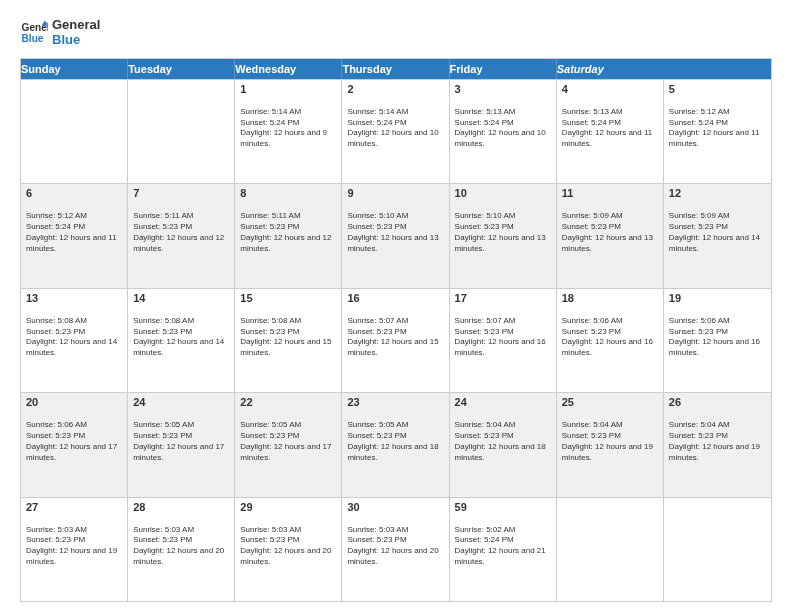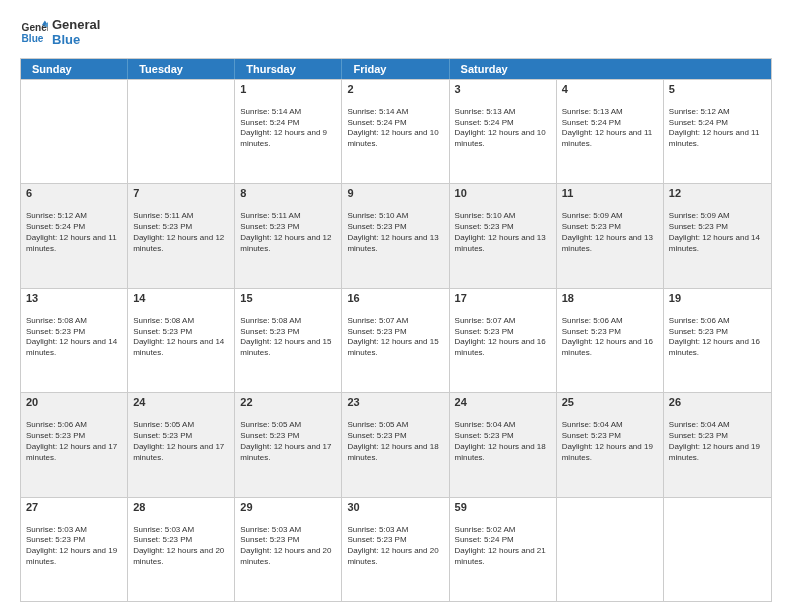--- a/index.html
+++ b/index.html
@@ -54,24 +54,24 @@
     .cal-header {
       display: grid;
       grid-template-columns: repeat(7, 1fr);
       background: #2a7abf;
     }
     .cal-header-cell {
       color: #fff;
       font-size: 11px;
       font-weight: bold;
       text-align: left;
-      padding: 4px 11px;
+      padding: 4px 0;
       border-right: 1px solid #5599cc;
     }
-    .cal-header-cell:last-child { border-right: none; }
+    .cal-header-cell:last-child { border-right: none; font-style: italic; }
     .cal-body {
       flex: 1;
       display: flex;
       flex-direction: column;
     }
     .cal-row {
       display: grid;
       grid-template-columns: repeat(7, 1fr);
       flex: 1;
       border-top: 1px solid #ccc;
@@ -121,20 +121,21 @@
     </div>
     <div class="title-block">
       <div class="month-title"></div>
       <div class="location"></div>
     </div>
   </div>
   <div class="calendar">
     <div class="cal-header" id="cal-header">
         <div class="cal-header-cell">Sunday</div>
         <div class="cal-header-cell">Tuesday</div>
+        <div class="cal-header-cell">Wednesday</div>
         <div class="cal-header-cell">Thursday</div>
         <div class="cal-header-cell">Friday</div>
         <div class="cal-header-cell">Saturday</div>
       </div>
     <div class="cal-body" id="cal-body">
         <div class="cal-row">
           <div class="cal-cell"></div>
           <div class="cal-cell"></div>
           <div class="cal-cell">
             <div class="day-num">1</div>

